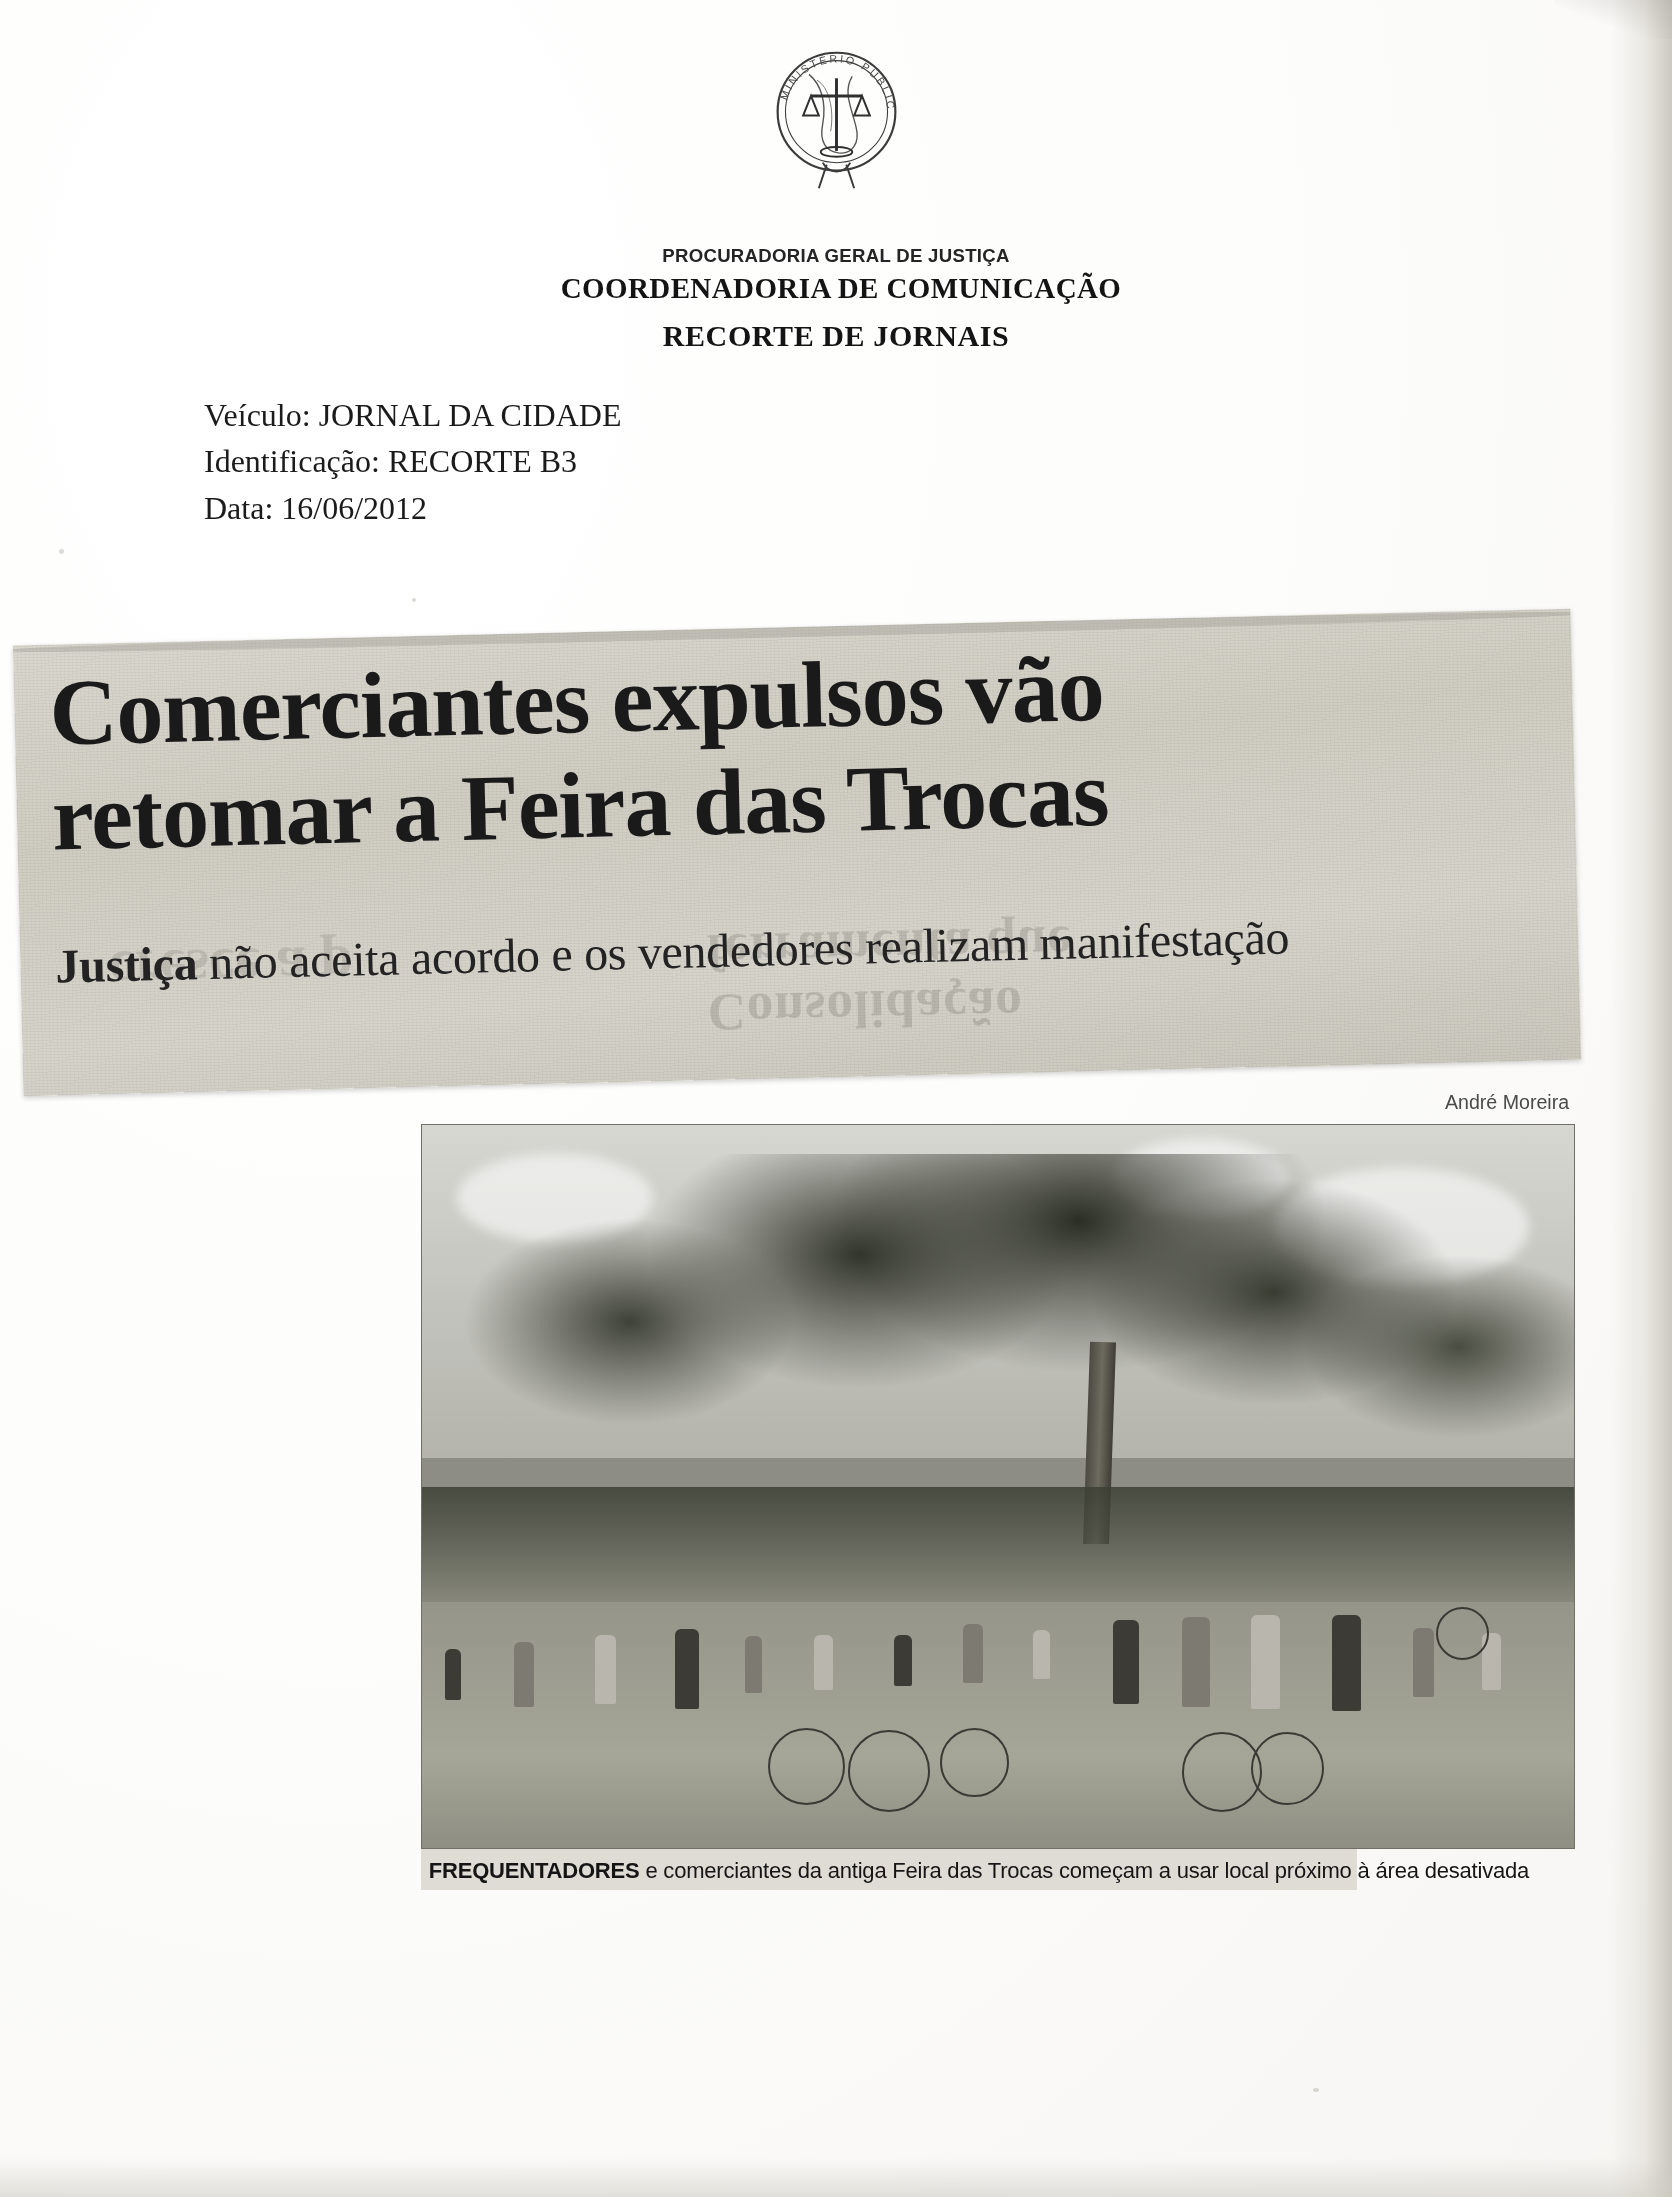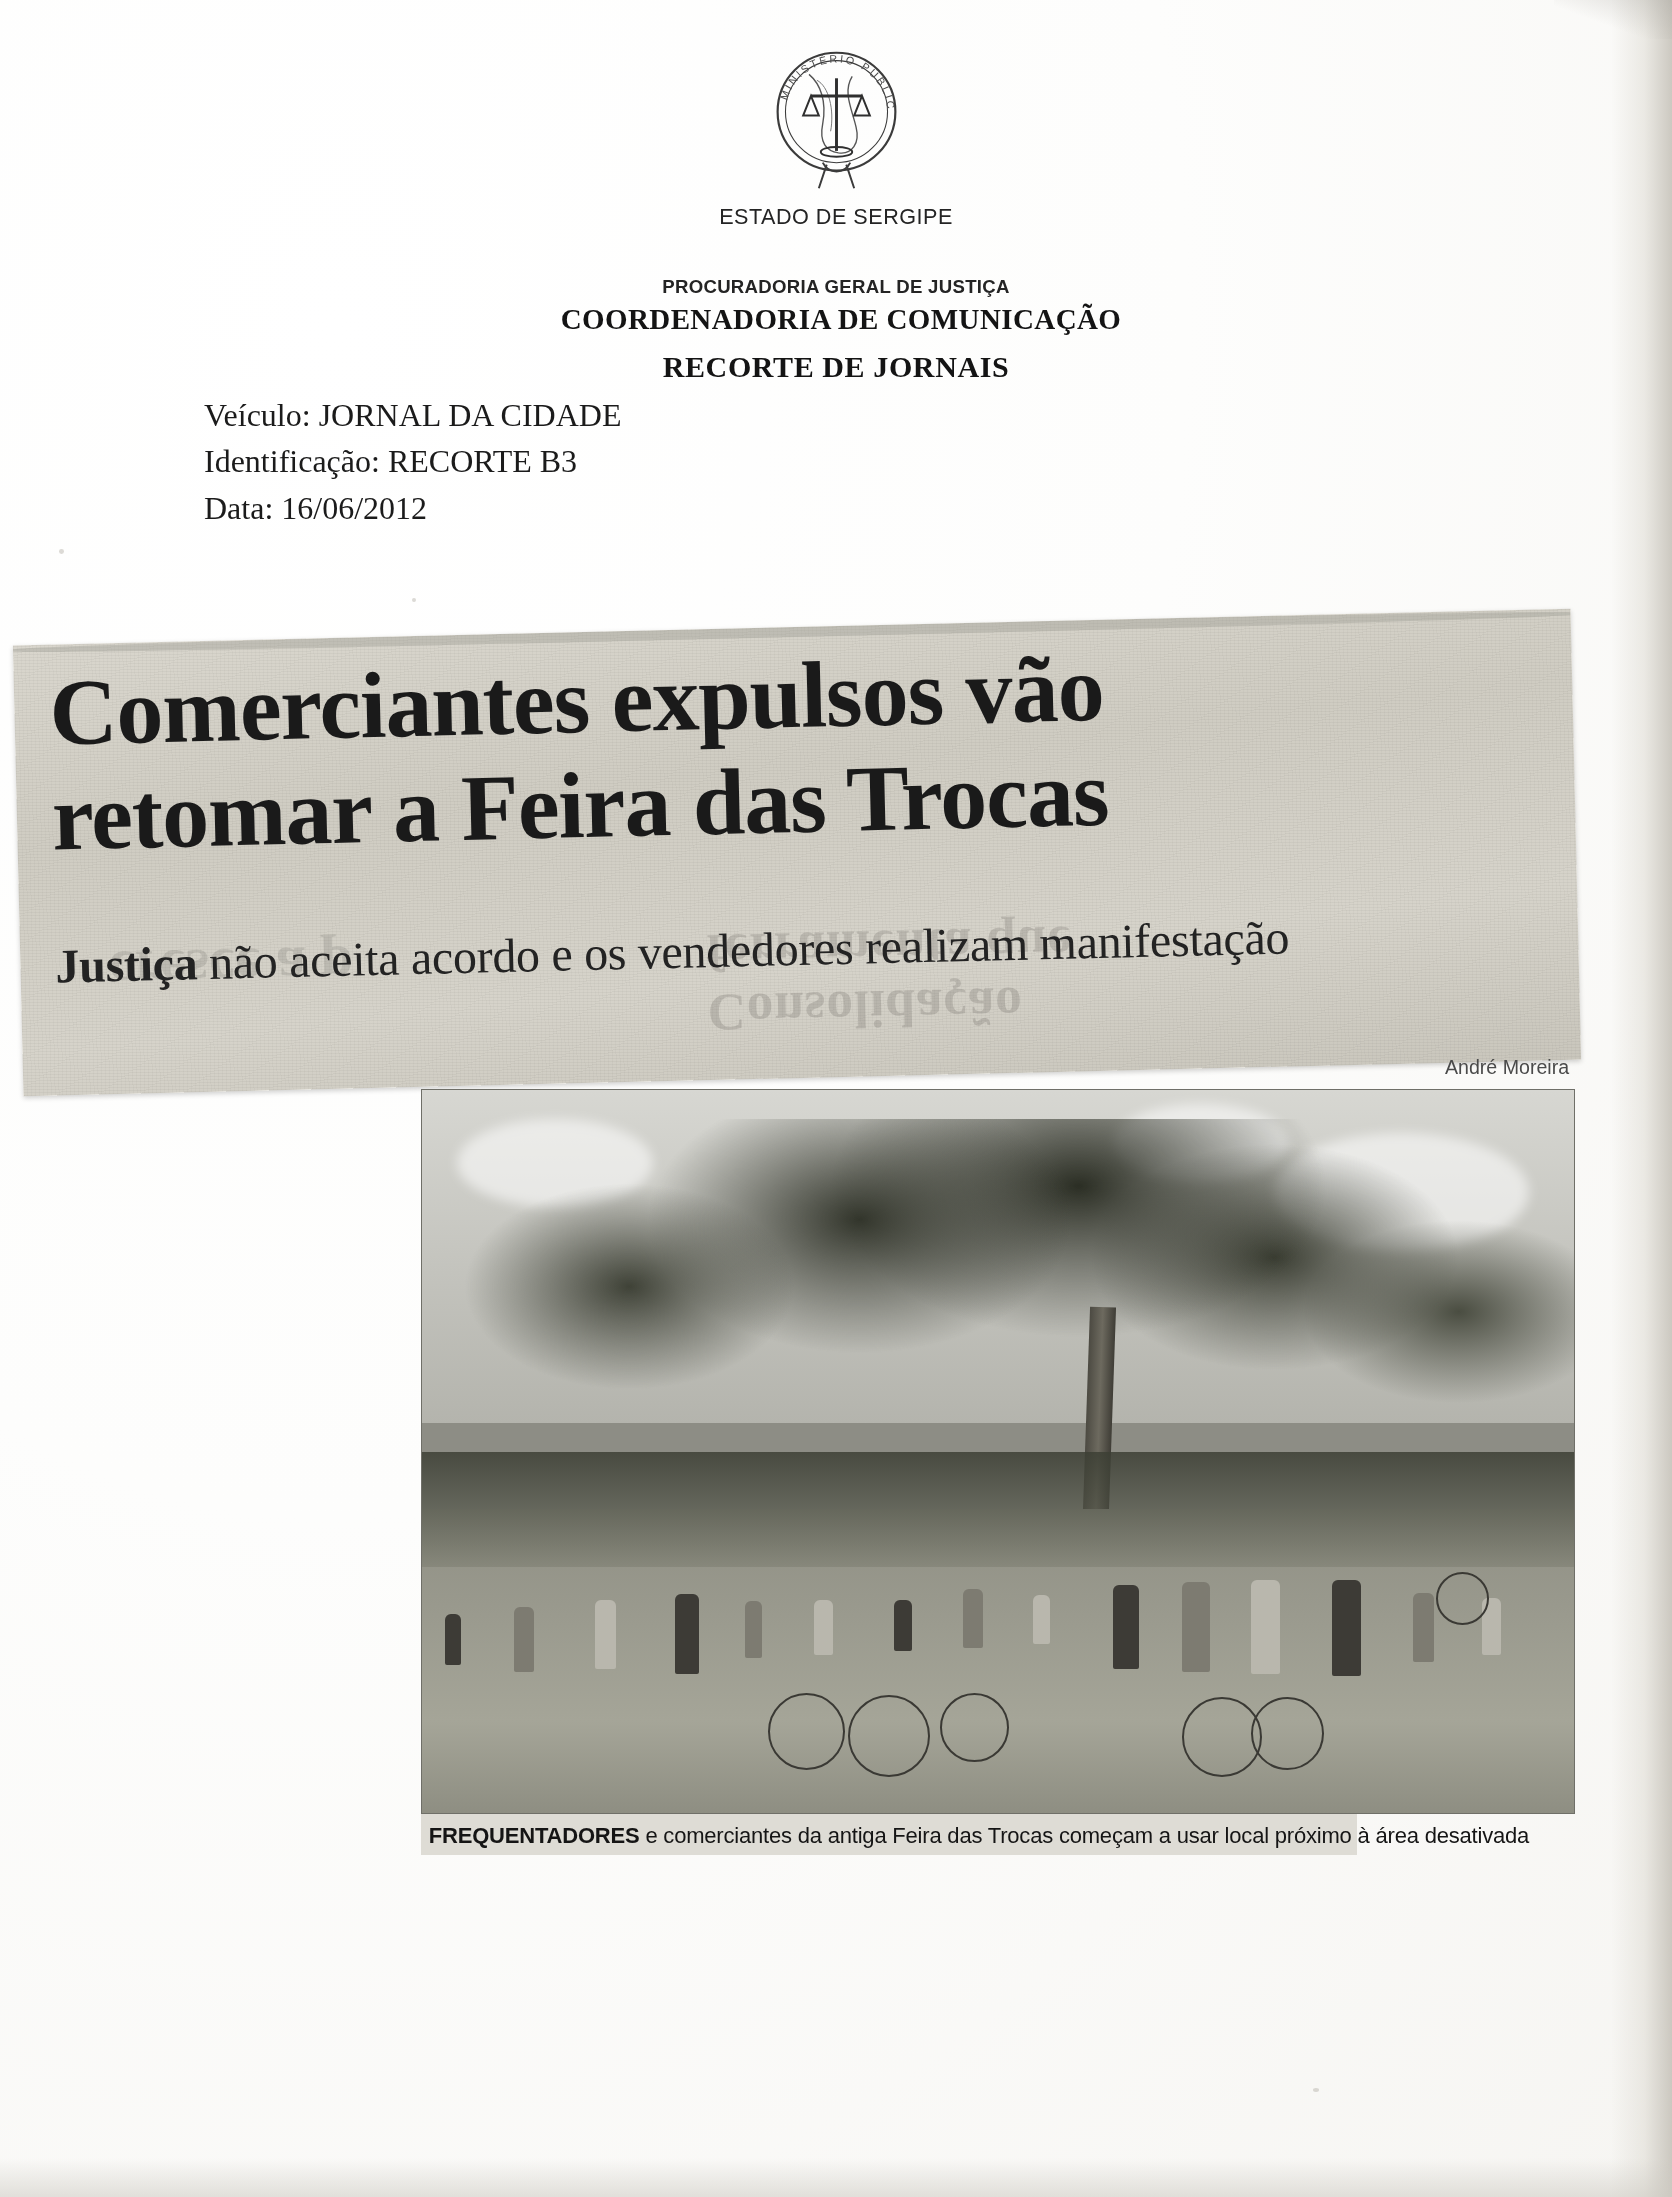--- a/index.html
+++ b/index.html
@@ -179,21 +179,21 @@
     font-family: "Liberation Serif", serif;
     font-size: 48px;
     color: #232323;
     letter-spacing: -0.3px;
   }
   .subhead b { font-weight: 700; }
 
   
   .photo-wrap {
     position: absolute;
-    top: 1089px;
+    top: 1124px;
     left: 421px;
     width: 1152px;
   }
   .photo-credit {
     position: absolute;
     right: 3.9px;
     top: -33px;
     font-family: "Liberation Sans", sans-serif;
     font-size: 19.6px;
     color: #4a4a4a;
@@ -315,21 +315,20 @@
         <path d="M66 124 C72 136, 88 136, 94 124" fill="none" stroke="#3b3b3b" stroke-width="2"></path>
         <path d="M70 126 L62 150 M90 126 L98 150" stroke="#3b3b3b" stroke-width="2"></path>
         <path id="crestArc" d="M 28 74 A 52 52 0 0 1 132 74" fill="none"></path>
         <text font-family="Liberation Sans, sans-serif" font-size="11" fill="#4a4a4a" letter-spacing="2.4">
           <textPath href="#crestArc" startOffset="8%">MINISTÉRIO PÚBLICO</textPath>
         </text>
       </svg>
     </div>
 
     <div class="header-lines">
-      <div class="h-line1">ESTADO DE SERGIPE</div>
       <div class="h-line2">PROCURADORIA GERAL DE JUSTIÇA</div>
       <div class="h-line3">COORDENADORIA DE COMUNICAÇÃO</div>
       <div class="h-line4">RECORTE DE JORNAIS</div>
     </div>
   </div>
 
   <div class="meta">
     <div class="meta-row">Veículo: JORNAL DA CIDADE</div>
     <div class="meta-row">Identificação: RECORTE B3</div>
     <div class="meta-row">Data: 16/06/2012</div>

